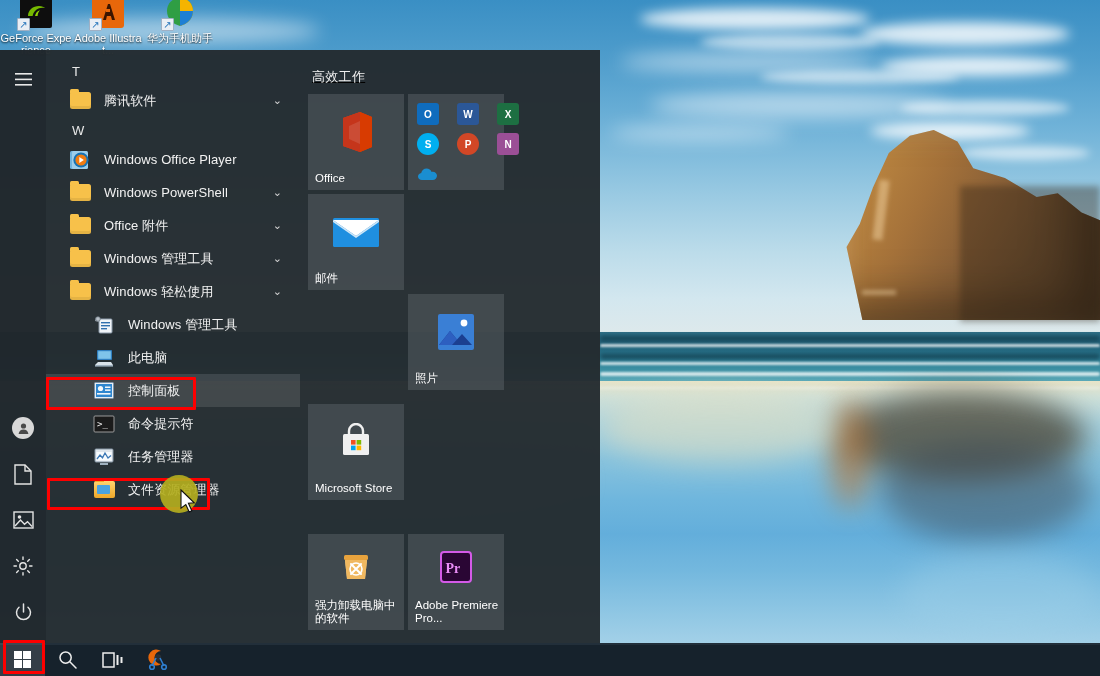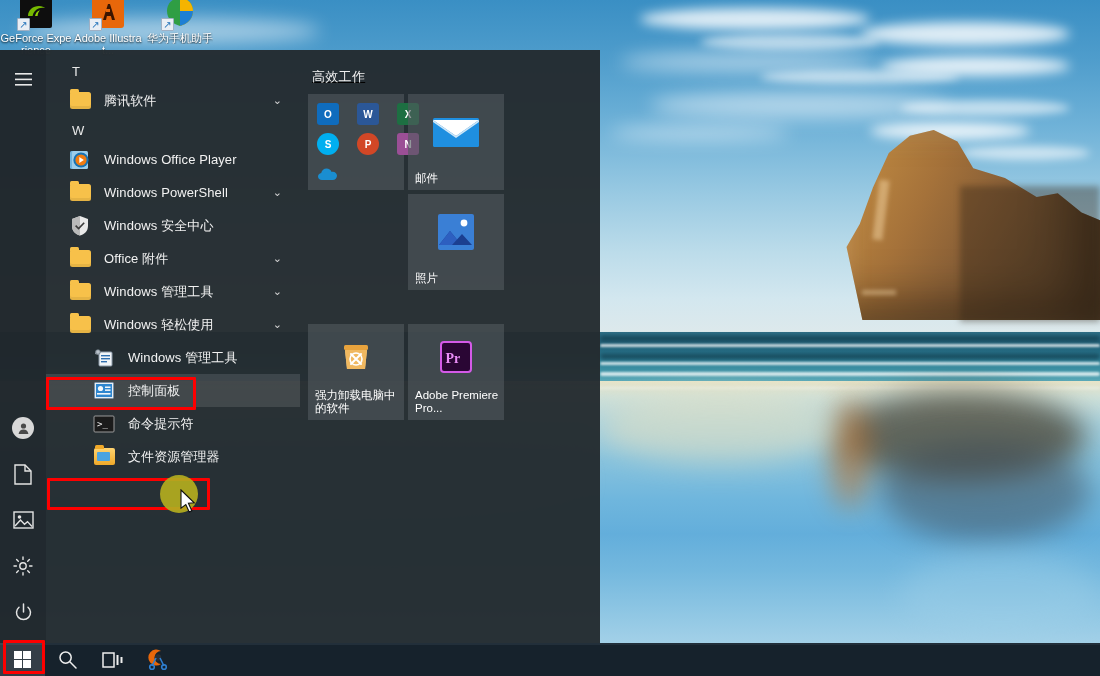--- a/index.html
+++ b/index.html
@@ -398,30 +398,20 @@
     </div>
 
     <div class="arow">
       <span class="ic">
           <span class="folder blue"></span>
         </span>
       <span class="tx">Windows PowerShell</span>
       <span class="chev">⌄</span>
     </div>
 
-    <div class="arow">
-      <span class="ic">
-        <svg width="20" height="21" viewBox="0 0 20 21">
-          <path d="M10 1l8 3v7c0 5-3.5 8.3-8 9.6C5.5 19.3 2 16 2 11V4z" fill="#e9e9e9"></path>
-          <path d="M10 1v19.6C5.5 19.3 2 16 2 11V4z" fill="#b9b9b9"></path>
-          <path d="M5.6 10.6l3 3 5.6-5.9" fill="none" stroke="#3b3b3b" stroke-width="1.6"></path>
-        </svg>
-      </span>
-      <span class="tx">Windows 安全中心</span>
-    </div>
 
     <div class="arow">
       <span class="ic">
           <span class="folder blue"></span>
         </span>
       <span class="tx">Office 附件</span>
       <span class="chev">⌄</span>
     </div>
 
     <div class="arow">
@@ -448,20 +438,31 @@
           <rect x="8" y="7" width="9" height="1.4" fill="#2f6fae"></rect>
           <rect x="8" y="10" width="9" height="1.4" fill="#2f6fae"></rect>
           <rect x="8" y="13" width="6" height="1.4" fill="#2f6fae"></rect>
           <path d="M3 2l4 1-1 4-4-1z" fill="#9aa3ab"></path>
           <circle cx="5" cy="4" r="2.3" fill="#b9c2ca" stroke="#6c7781" stroke-width=".8"></circle>
         </svg>
       </span>
       <span class="tx">Windows 管理工具</span>
     </div>
 
+    <div class="arow sub">
+      <span class="ic">
+        <svg width="22" height="20" viewBox="0 0 22 20">
+          <rect x="4" y="2" width="15" height="10" rx="1" fill="#2f7fc0"></rect>
+          <rect x="5.2" y="3.2" width="12.6" height="7.6" fill="#7fc4ea"></rect>
+          <path d="M2 17l3-3h13l2 3z" fill="#d9e3ea"></path>
+          <rect x="2" y="17" width="18" height="1.6" fill="#9fb1bf"></rect>
+        </svg>
+      </span>
+      <span class="tx">此电脑</span>
+    </div>
 
     <div class="arow sub hovered">
       <span class="ic">
         <svg width="22" height="19" viewBox="0 0 22 19">
           <rect x="1.5" y="1.5" width="19" height="16" rx="1" fill="#e8eef4" stroke="#7b8fa3" stroke-width="1"></rect>
           <rect x="3" y="3" width="16" height="13" fill="#2f86cf"></rect>
           <circle cx="7.5" cy="7.5" r="2.6" fill="#f3f7fa"></circle>
           <rect x="12" y="5.5" width="5.5" height="1.5" fill="#f3f7fa"></rect>
           <rect x="12" y="8.4" width="5.5" height="1.5" fill="#f3f7fa"></rect>
           <rect x="4" y="12" width="13.5" height="1.6" fill="#f3f7fa"></rect>
@@ -473,36 +474,58 @@
     <div class="arow sub">
       <span class="ic">
         <svg width="22" height="18" viewBox="0 0 22 18">
           <rect x="1" y="1" width="20" height="16" rx="1" fill="#1b1b1b" stroke="#9a9a9a" stroke-width="1"></rect>
           <text x="4" y="12" font-family="monospace" font-size="9" fill="#f0f0f0">&gt;_</text>
         </svg>
       </span>
       <span class="tx">命令提示符</span>
     </div>
 
+    <div class="arow sub">
+      <span class="ic">
+        <svg width="22" height="20" viewBox="0 0 22 20">
+          <rect x="2" y="2" width="18" height="13" rx="1" fill="#dfe6ec" stroke="#8797a6" stroke-width="1"></rect>
+          <rect x="3.4" y="5" width="15.2" height="8.6" fill="#f7fbfd"></rect>
+          <path d="M4 12l3-4 2.5 2.8L12 6l3 5 3-2.5" fill="none" stroke="#3c78b5" stroke-width="1.3"></path>
+          <rect x="7" y="16" width="8" height="2" fill="#9fb1bf"></rect>
+        </svg>
+      </span>
+      <span class="tx">任务管理器</span>
+    </div>
 
     <div class="arow sub">
       <span class="ic">
           <span class="folder-exp"></span>
         </span>
       <span class="tx">文件资源管理器</span>
     </div>
 
   </div>
 
   <div class="tiles">
 
     <div class="group">
       <div class="group-head">高效工作</div>
       <div class="tile-wrap">
 
+        <div class="tile md">
+          <div class="t-icon" style="padding-bottom:20px;">
+            <svg width="42" height="44" viewBox="0 0 42 44">
+              <path d="M25 2 8 8v28l17 6 12-5V7z" fill="#eb3c00"></path>
+              <path d="M25 2v40l12-5V7z" fill="#d83b01"></path>
+              <path d="M8 8l17-6v40L8 36z" fill="#c5351b"></path>
+              <path d="M25 11L14 16v13l11 5z" fill="#f7f7f7" opacity=".12"></path>
+            </svg>
+          </div>
+          <div class="t-lbl">Office</div>
+        </div>
 
         <div class="tile md">
           <div class="officegrid">
             <span class="ogi" style="background:#0f6cbd;">O</span>
             <span class="ogi" style="background:#2b5797;">W</span>
             <span class="ogi" style="background:#1d6f42;">X</span>
             <span class="ogi" style="background:#00aff0;border-radius:50%;">S</span>
             <span class="ogi" style="background:#d24726;border-radius:50%;">P</span>
             <span class="ogi" style="background:#9b4f96;">N</span>
             <span class="ogi" style="background:transparent;">
@@ -533,20 +556,36 @@
               <path d="M2 32l11-14 7 8.5 5-5.5 10 11z" fill="#1b3f91"></path>
               <path d="M2 32l11-14 7 8.5-5 5.5z" fill="#2d5fc0"></path>
             </svg>
           </div>
           <div class="t-lbl">照片</div>
         </div>
       </div>
     </div>
 
     <div class="group" style="margin-top:6px;">
+      <div class="tile-wrap">
+
+        <div class="tile md">
+          <div class="t-icon" style="padding-bottom:22px;">
+            <svg width="36" height="36" viewBox="0 0 36 36">
+              <path d="M11 11V8a7 7 0 0 1 14 0v3" fill="none" stroke="#f0f0f0" stroke-width="2.4"></path>
+              <rect x="5" y="11" width="26" height="21" rx="1.5" fill="#f0f0f0"></rect>
+              <rect x="13" y="17" width="4.6" height="4.6" fill="#f25022"></rect>
+              <rect x="18.6" y="17" width="4.6" height="4.6" fill="#7fba00"></rect>
+              <rect x="13" y="22.6" width="4.6" height="4.6" fill="#00a4ef"></rect>
+              <rect x="18.6" y="22.6" width="4.6" height="4.6" fill="#ffb900"></rect>
+            </svg>
+          </div>
+          <div class="t-lbl">Microsoft Store</div>
+        </div>
+      </div>
 
       <div class="tile-wrap" style="margin-top:34px;">
         <div class="tile md">
           <div class="t-icon" style="padding-bottom:30px;">
             <svg width="34" height="32" viewBox="0 0 34 32">
               <rect x="5" y="4" width="24" height="5" rx="1.5" fill="#e8a33d"></rect>
               <path d="M6 9h22l-2 19H8z" fill="#f4d08a"></path>
               <path d="M6 9h22l-2 19H8z" fill="#f0b860"></path>
               <path d="M12 13l10 10M22 13l-10 10" stroke="#fff" stroke-width="2" stroke-linecap="round"></path>
               <circle cx="17" cy="18" r="6" fill="none" stroke="#fff" stroke-width="1.6"></circle>

